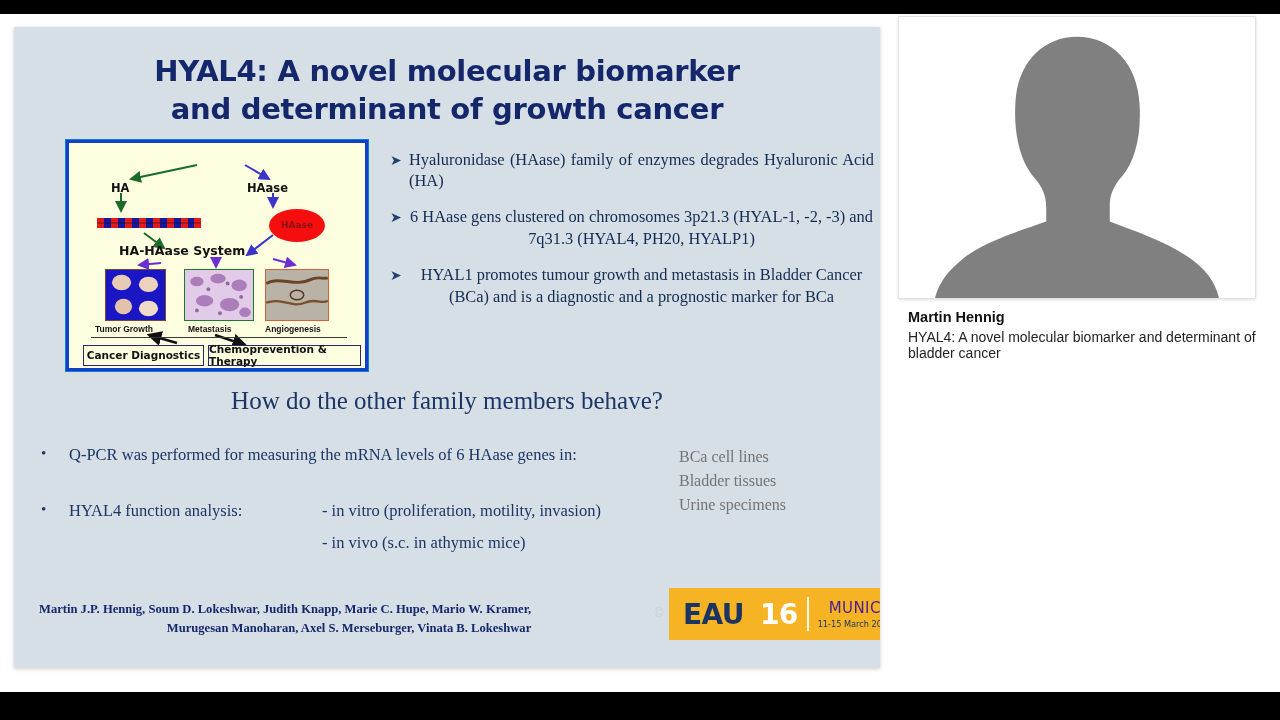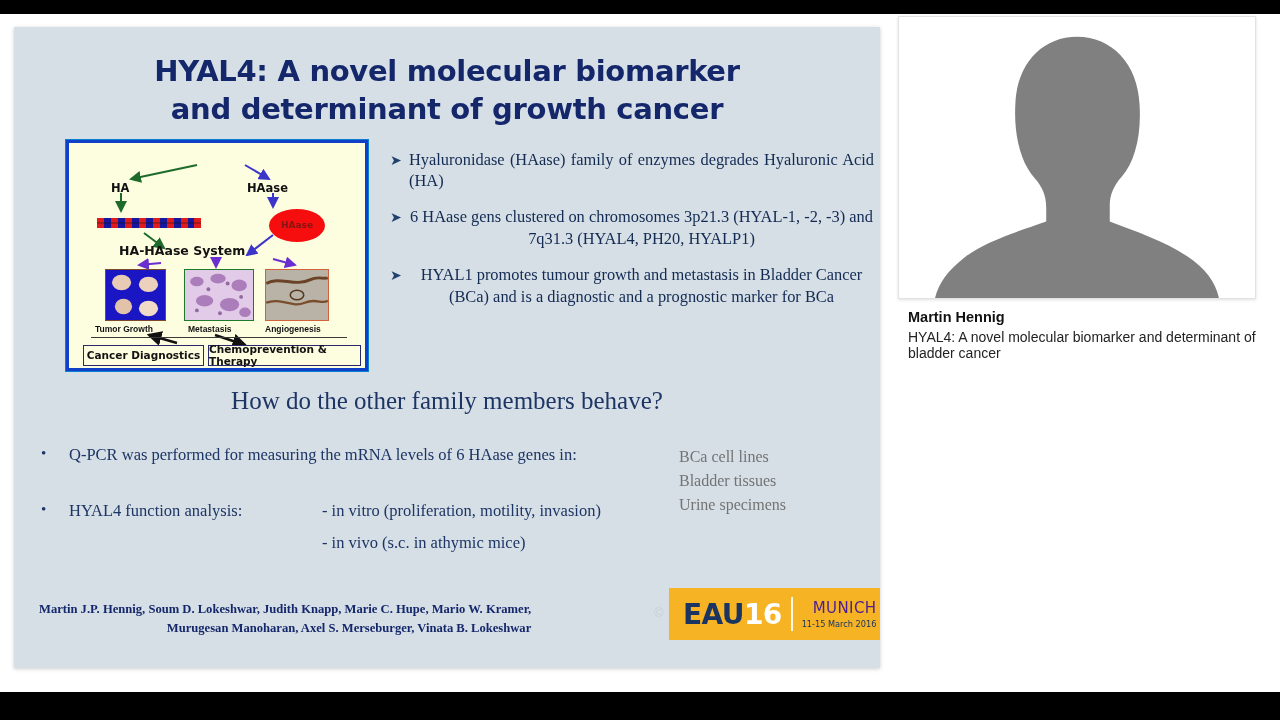--- a/index.html
+++ b/index.html
@@ -132,21 +132,21 @@
     color: #15276b; font-family: "Liberation Serif", serif;
     font-weight: bold; font-size: 12.6px; line-height: 1.5;
   }
   .eau-logo {
     position: absolute; left: 655px; bottom: 12px;
     width: 228px; height: 52px; background: #f6b323;
     display: flex; align-items: center; padding-left: 14px;
   }
   .eau-main { font-family: "DejaVu Sans", sans-serif; font-weight: bold; font-size: 28px;
               color: #1b3563; letter-spacing: -0.6px; }
-  .eau-main .yr { color: #ffffff; }
+  .eau-main .yr { color: #ffffff; margin-left: 16px; }
   .eau-div { width: 2px; height: 34px; background: #ffffff; margin: 0 9px; opacity: .9; }
   .eau-right { display: flex; flex-direction: column; justify-content: center; }
   .eau-city { font-family: "DejaVu Sans", sans-serif; font-size: 15px; color: #4c1d95; letter-spacing: .4px; }
   .eau-date { font-family: "DejaVu Sans", sans-serif; font-size: 8.2px; color: #1b3563; margin-top: 2px; }
   .watermark { position: absolute; left: 640px; bottom: 32px; color: #c7cfd6; font-size: 13px; }
 
   
   #speaker-panel { position: absolute; left: 898px; top: 16px; width: 360px; }
   .avatar-card {
     width: 358px; height: 283px; background: #ffffff;

